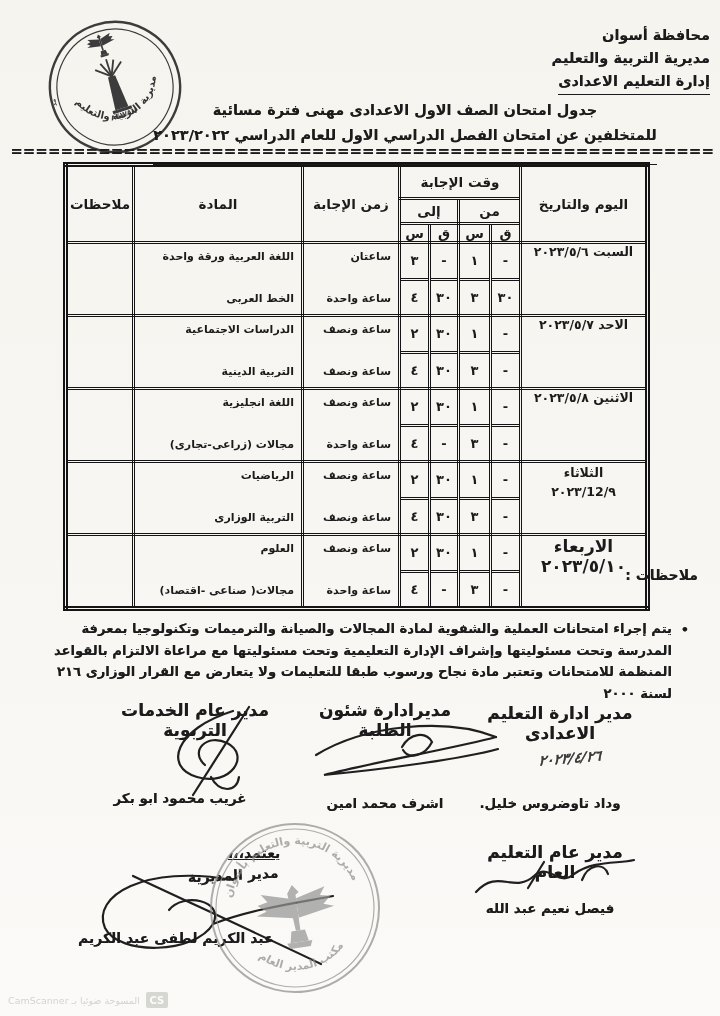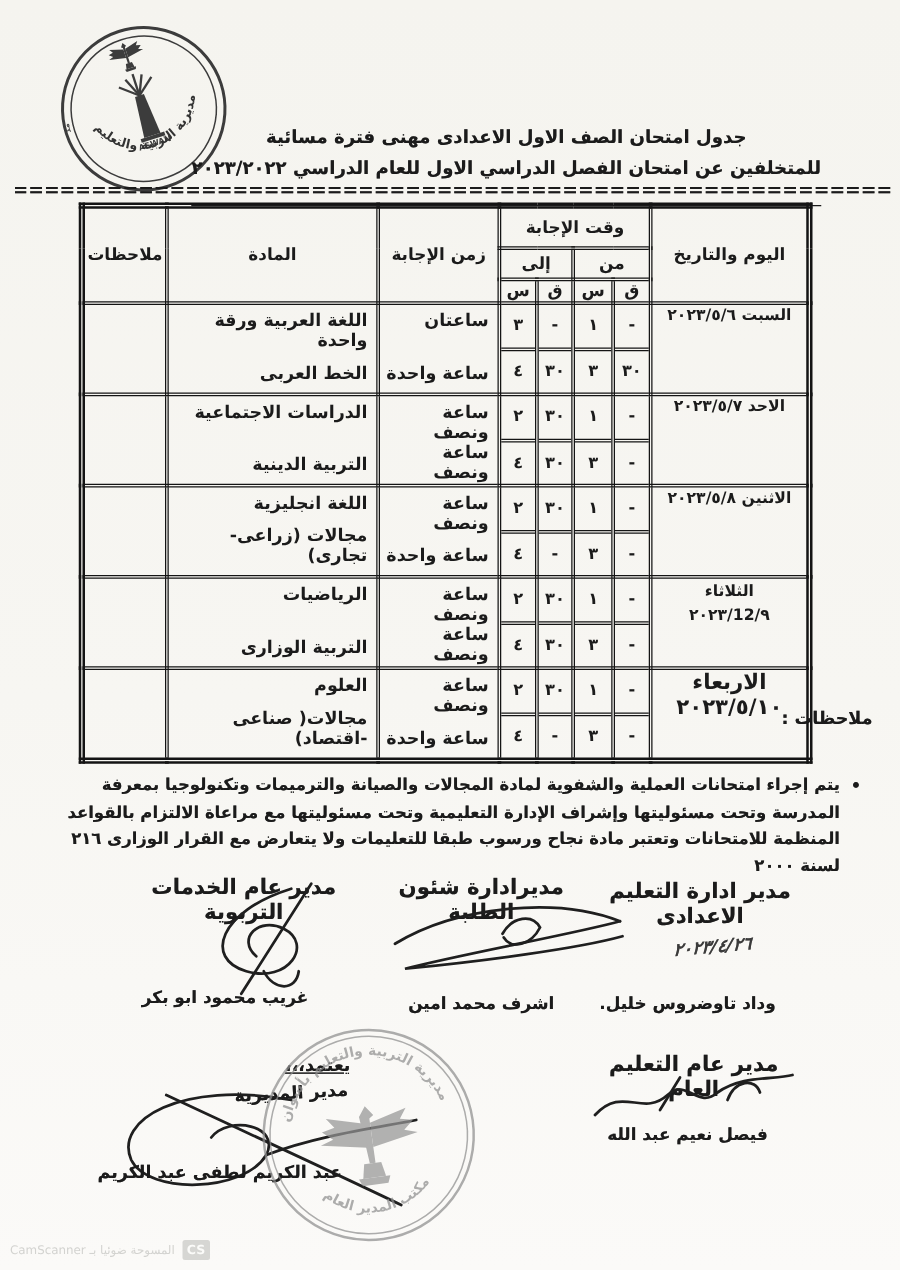--- a/index.html
+++ b/index.html
@@ -21,21 +21,21 @@
   table.sched{position:absolute;top:162px;right:70px;width:582px;border-collapse:collapse;
     table-layout:fixed;border:5px double #141414;}
   table.sched th,table.sched td{border:3px double #141414;padding:0;font-weight:700;color:#1b1b1b;}
   table.sched th{font-size:13.5px;text-align:center;}
   td.day{vertical-align:top;text-align:center;padding-top:9px;font-size:12.5px;}
   td.day .wrapnarrow{display:inline-block;max-width:82px;line-height:19px;}
   .split{height:70px;display:flex;flex-direction:column;}
   .split>div{flex:1;display:flex;align-items:center;justify-content:center;font-size:13px;}
   .split>div.top{border-bottom:3px double #141414;}
   .two{height:70px;box-sizing:border-box;display:flex;flex-direction:column;justify-content:space-between;
-    padding:5px 7px 7px 4px;font-size:14px;text-align:right;line-height:16px;}
+    padding:5px 7px 7px 4px;font-size:11px;text-align:right;line-height:16px;}
   
   .notes-h{position:absolute;top:567px;right:22px;font-size:14px;}
   .notes-b{position:absolute;top:618px;right:48px;width:642px;font-size:13.2px;line-height:21.5px;text-align:right;}
   .notes-b .bullet{position:absolute;right:-17px;top:1px;font-size:13px;}
   
   .sig-title{position:absolute;font-size:17px;text-align:center;}
   .sig-name{position:absolute;font-size:13.5px;text-align:center;}
   .handdate{position:absolute;top:750px;right:75px;width:150px;text-align:center;
     font-size:14px;font-style:italic;transform:rotate(-5deg) skewX(-10deg);opacity:.85;}
   .sigsvg{position:absolute;}
@@ -88,20 +88,25 @@
         </g>
         <path d="M-16,28 L16,28 L16,33 L-16,33 Z" fill="#3c3c3c" stroke="none"></path>
       </g>
       <text x="73" y="104" text-anchor="middle" font-size="6.5" fill="#3c3c3c" stroke="none" font-weight="bold">ASWAN</text>
       <text font-size="10" font-weight="bold" fill="#333" stroke="none">
         <textPath href="#arcBottom" startOffset="50%" text-anchor="middle">مديرية التربية والتعليم</textPath>
       </text>
     </g>
   </svg>
 
+  <div class="hdr ink">
+    <div>محافظة أسوان</div>
+    <div>مديرية التربية والتعليم</div>
+    <div><span class="u">إدارة التعليم الاعدادى</span></div>
+  </div>
 
   <div class="title ink">
     <div>جدول امتحان الصف الاول الاعدادى مهنى فترة مسائية</div>
     <div><span class="u">للمتخلفين عن امتحان الفصل الدراسي الاول للعام الدراسي ٢٠٢٣/٢٠٢٢</span></div>
   </div>
 
   <div class="divider ink">================================================================================</div>
 
   <table class="sched">
     <colgroup>

